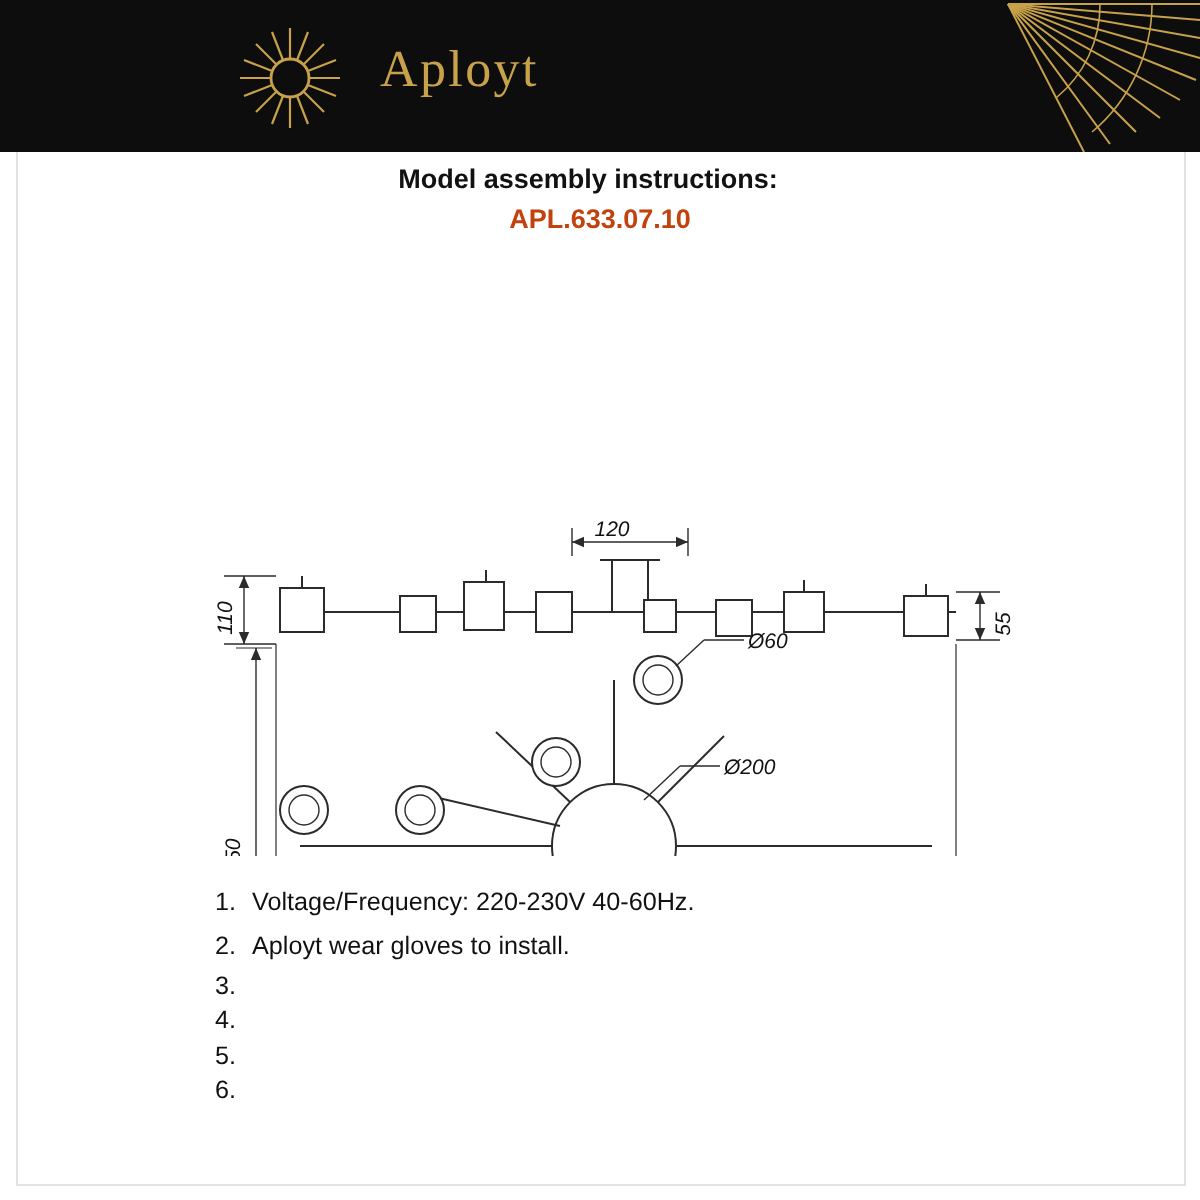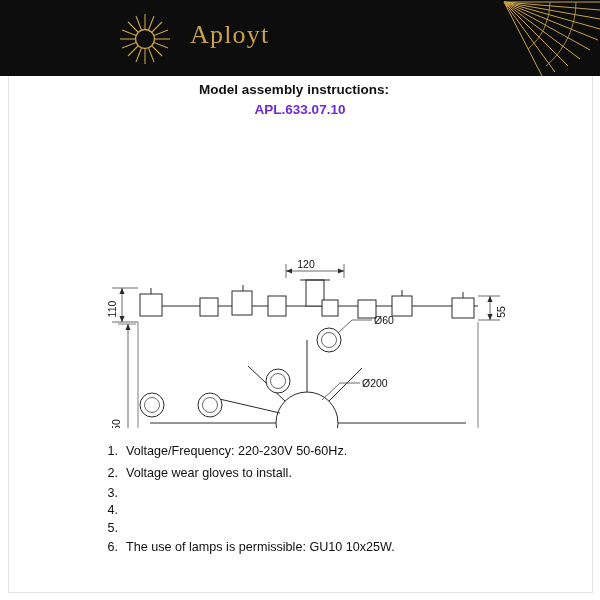--- a/index.html
+++ b/index.html
@@ -65,31 +65,32 @@
   }
   .title-line1 {
     font-size: 13.5px;
     font-weight: bold;
     color: #111;
     margin: 0 12px 5px 0;
   }
   .title-line2 {
     font-size: 13.5px;
     font-weight: bold;
-    color: #6d28d9;
+    color: #c2410c;
     margin: 0;
   }
 
   
   .drawing {
     position: absolute;
     left: 0;
     top: 128px;
     width: 600px;
     height: 300px;
+    font-style: italic;
   }
 
   
   .instructions {
     position: absolute;
     left: 96px;
     top: 442px;
     width: 440px;
   }
   .instr-row {
@@ -289,40 +290,39 @@
       <text x="120" y="300" text-anchor="middle" font-family="Liberation Sans, sans-serif" font-size="10.5" fill="#111" transform="rotate(-90 120 300)">650</text>
 
       <text x="307" y="413" text-anchor="middle" font-family="Liberation Sans, sans-serif" font-size="10.5" fill="#111">1010</text>
     </svg>
   </div>
 
   <div class="instructions">
 
     <div class="instr-row">
       <span class="instr-num">1.</span>
-      <span class="instr-text">Voltage/Frequency: 220-230V 50-60Hz.</span>
+      <span class="instr-text">Voltage/Frequency: 220-230V 40-60Hz.</span>
     </div>
 
     <div class="instr-row">
       <span class="instr-num">2.</span>
-      <span class="instr-text">Voltage wear gloves to install.</span>
+      <span class="instr-text">Aployt wear gloves to install.</span>
     </div>
 
     <div class="instr-row">
       <span class="instr-num">3.</span>
     </div>
 
     <div class="instr-row">
       <span class="instr-num">4.</span>
     </div>
 
     <div class="instr-row">
       <span class="instr-num">5.</span>
     </div>
 
     <div class="instr-row">
       <span class="instr-num">6.</span>
-      <span class="instr-text">The use of lamps is permissible: GU10 10x25W.</span>
     </div>
 
   </div>
 
 </div>
 
 </body></html>

